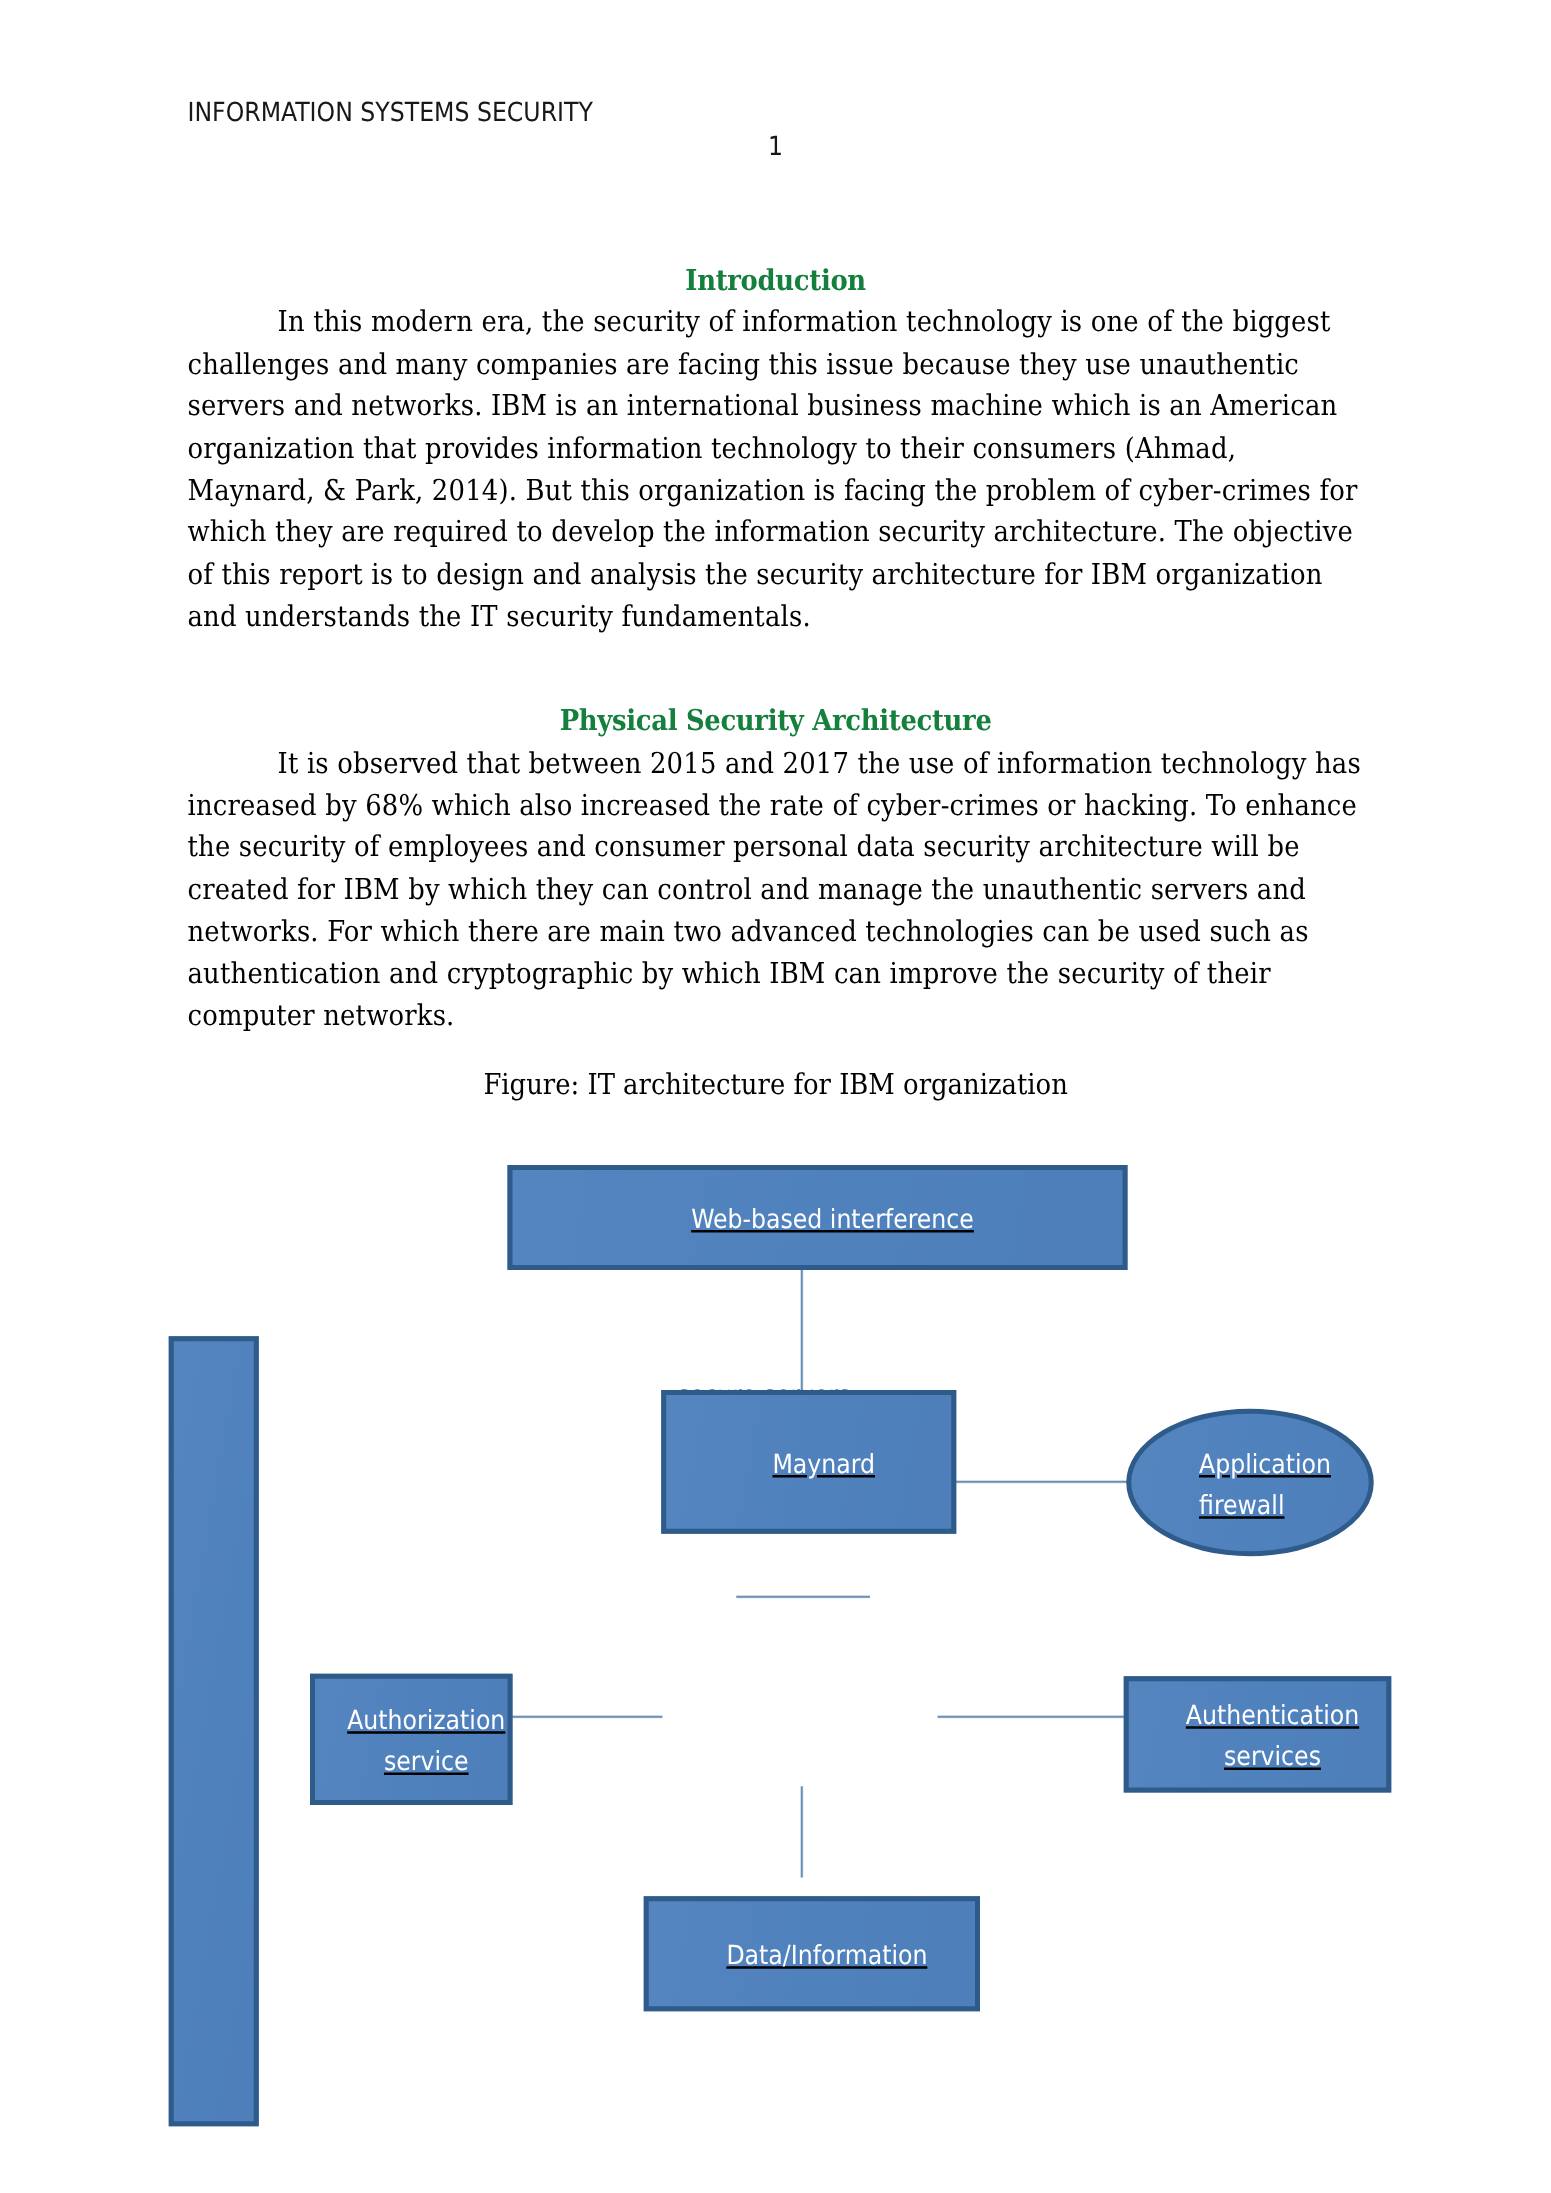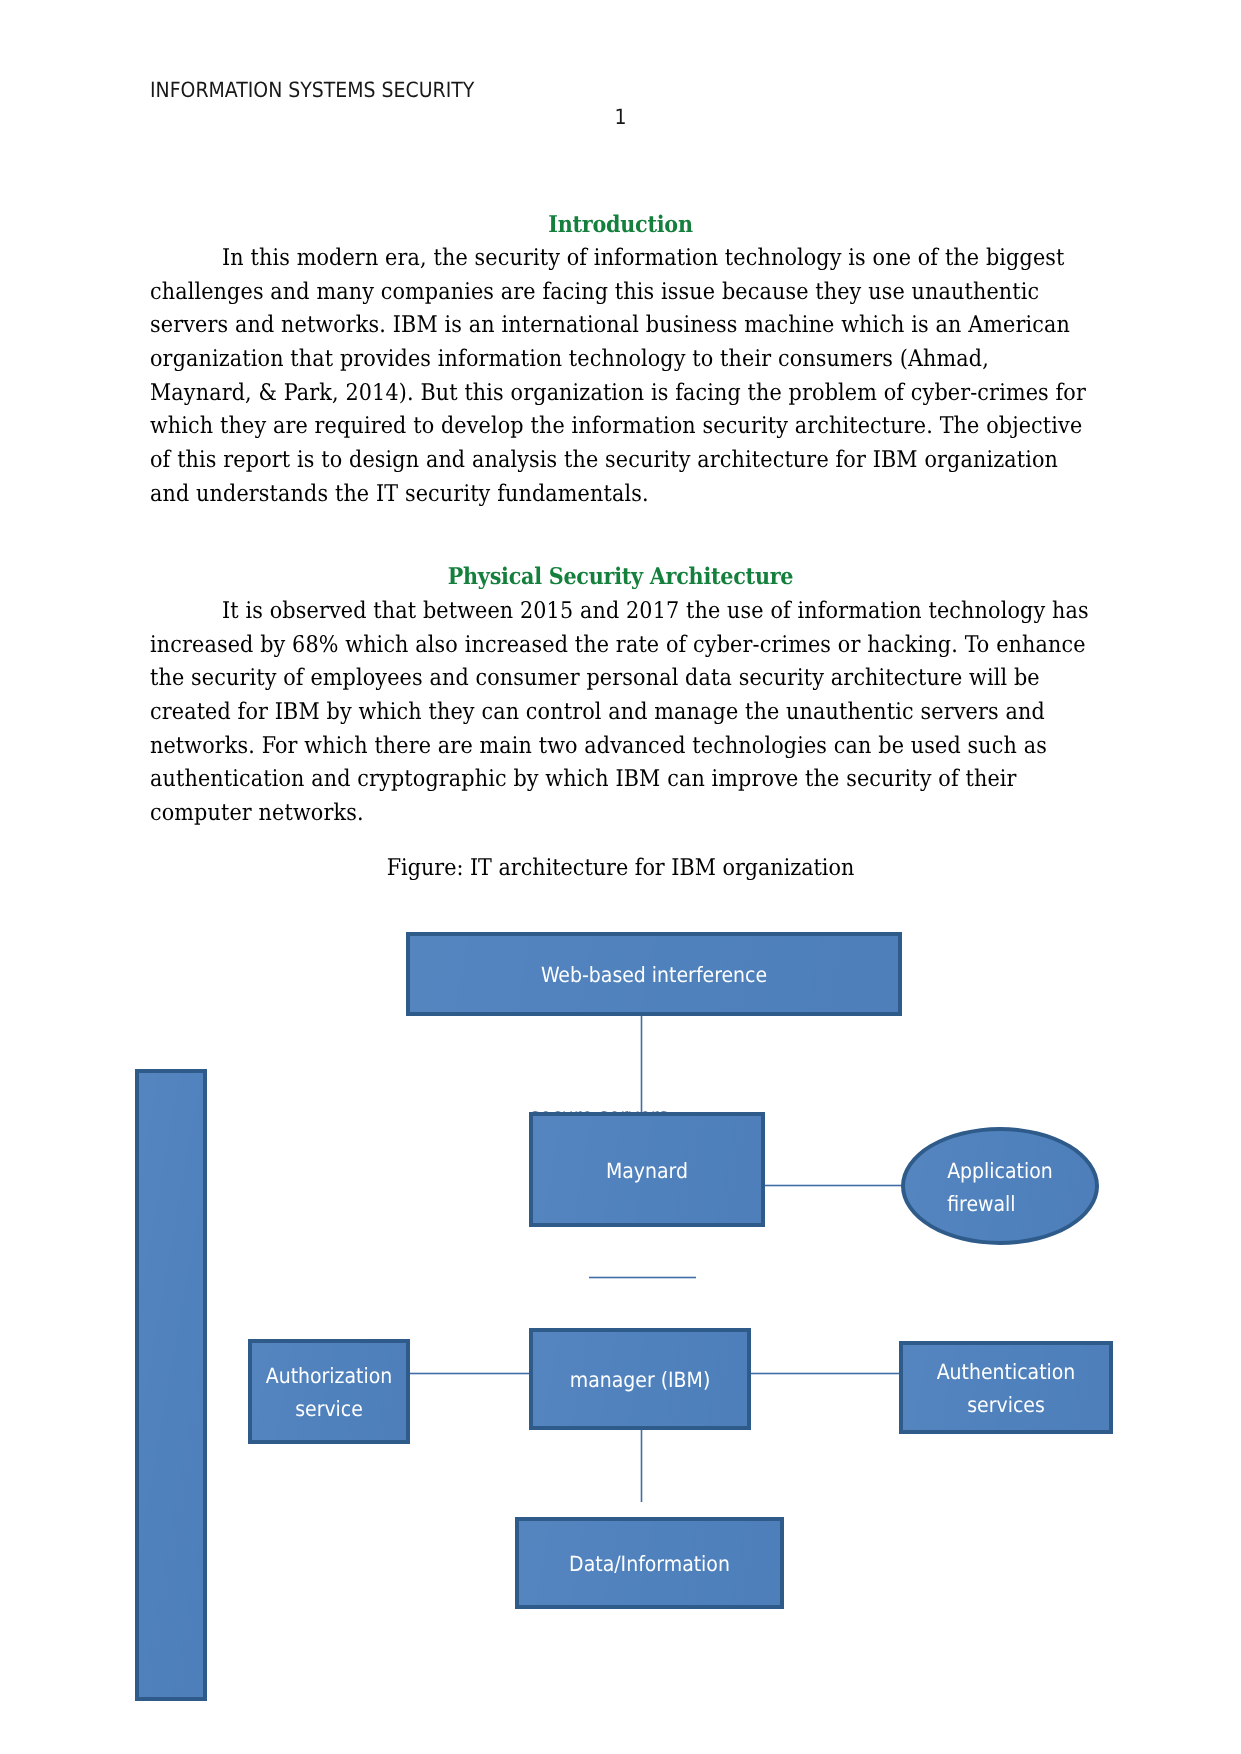--- a/index.html
+++ b/index.html
@@ -21,22 +21,22 @@
        font-family:"DejaVu Serif",serif;font-stretch:condensed;font-weight:bold;
        font-size:23px;line-height:23px;letter-spacing:-0.25px;color:#15803d;}
   .para{position:absolute;font-family:"DejaVu Serif",serif;font-stretch:condensed;font-size:23px;letter-spacing:0.15px;line-height:33.66px;color:#000;white-space:pre;}
   .fig-caption{position:absolute;left:0;width:1241px;text-align:center;
        font-family:"DejaVu Serif",serif;font-stretch:condensed;font-size:23px;
        line-height:23px;color:#000;}
 
   
   #diagram{position:absolute;left:0;top:0;width:1241px;height:1754px;}
   .node{position:absolute;box-sizing:border-box;overflow:visible;}
-  .node .tx{position:absolute;left:0;top:0;width:100%;height:100%;
-        display:flex;align-items:center;justify-content:center;}
+  .node .tx{position:absolute;left:12px;top:0;width:100%;height:100%;
+        display:flex;align-items:center;justify-content:center;text-decoration:underline;}
   .node .tx span{font-family:"DejaVu Sans",sans-serif;font-stretch:condensed;
         font-size:21px;line-height:33px;color:#fff;display:block;white-space:pre;
         position:relative;top:1.5px;}
   .node.ctr .tx span{text-align:center;}
   .node.lft .tx span{text-align:left;}
   .conn{position:absolute;}
 
 </style>
 </head>
 <body>
@@ -105,25 +105,20 @@
       </div>
   </div>
 
   <div class="node rect ctr" id="n-auz" style="left: 248px; top: 1339px; width: 162px; height: 105px; z-index: 2; background-color: rgb(79, 129, 189); background-image: linear-gradient(100deg, rgba(255, 255, 255, 0.035), rgba(255, 255, 255, 0) 55%, rgba(0, 0, 0, 0.02)); border: 4px solid rgb(47, 91, 138);">
     <div class="tx">
         <span style="color: rgb(255, 255, 255);">Authorization
 service</span>
       </div>
   </div>
 
-  <div class="node rect ctr" id="n-manager" style="left: 529px; top: 1328px; width: 222px; height: 102px; z-index: 2; background-color: rgb(79, 129, 189); background-image: linear-gradient(100deg, rgba(255, 255, 255, 0.035), rgba(255, 255, 255, 0) 55%, rgba(0, 0, 0, 0.02)); border: 4px solid rgb(47, 91, 138);">
-    <div class="tx">
-        <span style="color: rgb(255, 255, 255);">manager (IBM)</span>
-      </div>
-  </div>
 
   <div class="node rect ctr" id="n-aun" style="left: 899px; top: 1341px; width: 214px; height: 93px; z-index: 2; background-color: rgb(79, 129, 189); background-image: linear-gradient(100deg, rgba(255, 255, 255, 0.035), rgba(255, 255, 255, 0) 55%, rgba(0, 0, 0, 0.02)); border: 4px solid rgb(47, 91, 138);">
     <div class="tx">
         <span style="color: rgb(255, 255, 255);">Authentication
 services</span>
       </div>
   </div>
 
   <div class="node rect ctr" id="n-data" style="left: 515px; top: 1517px; width: 269px; height: 92px; z-index: 2; background-color: rgb(79, 129, 189); background-image: linear-gradient(100deg, rgba(255, 255, 255, 0.035), rgba(255, 255, 255, 0) 55%, rgba(0, 0, 0, 0.02)); border: 4px solid rgb(47, 91, 138);">
     <div class="tx">

